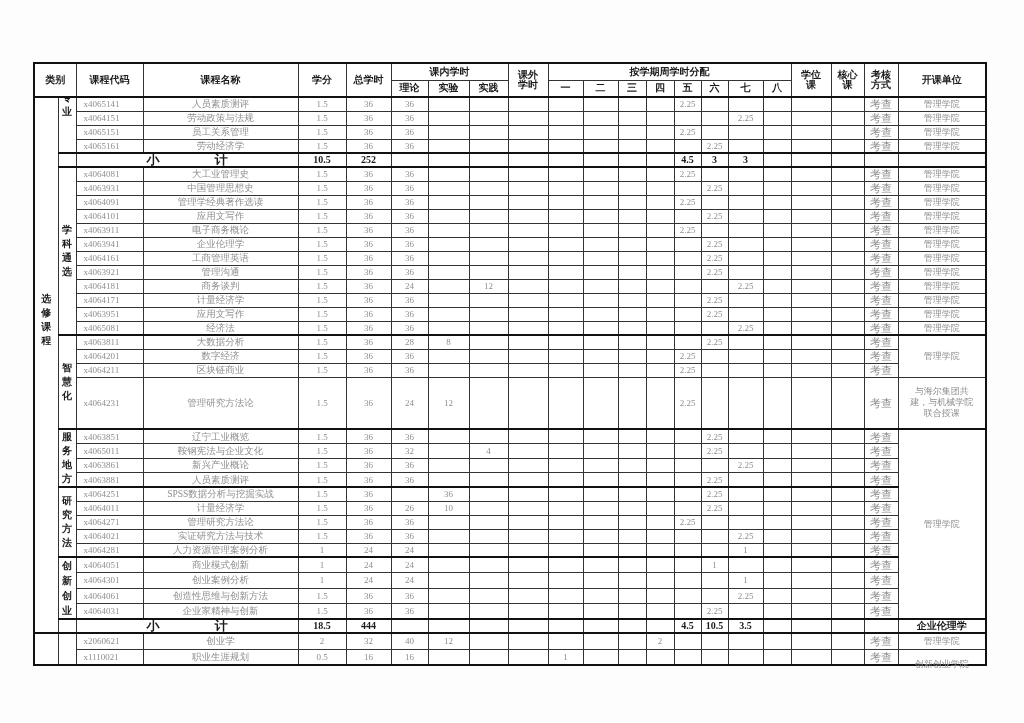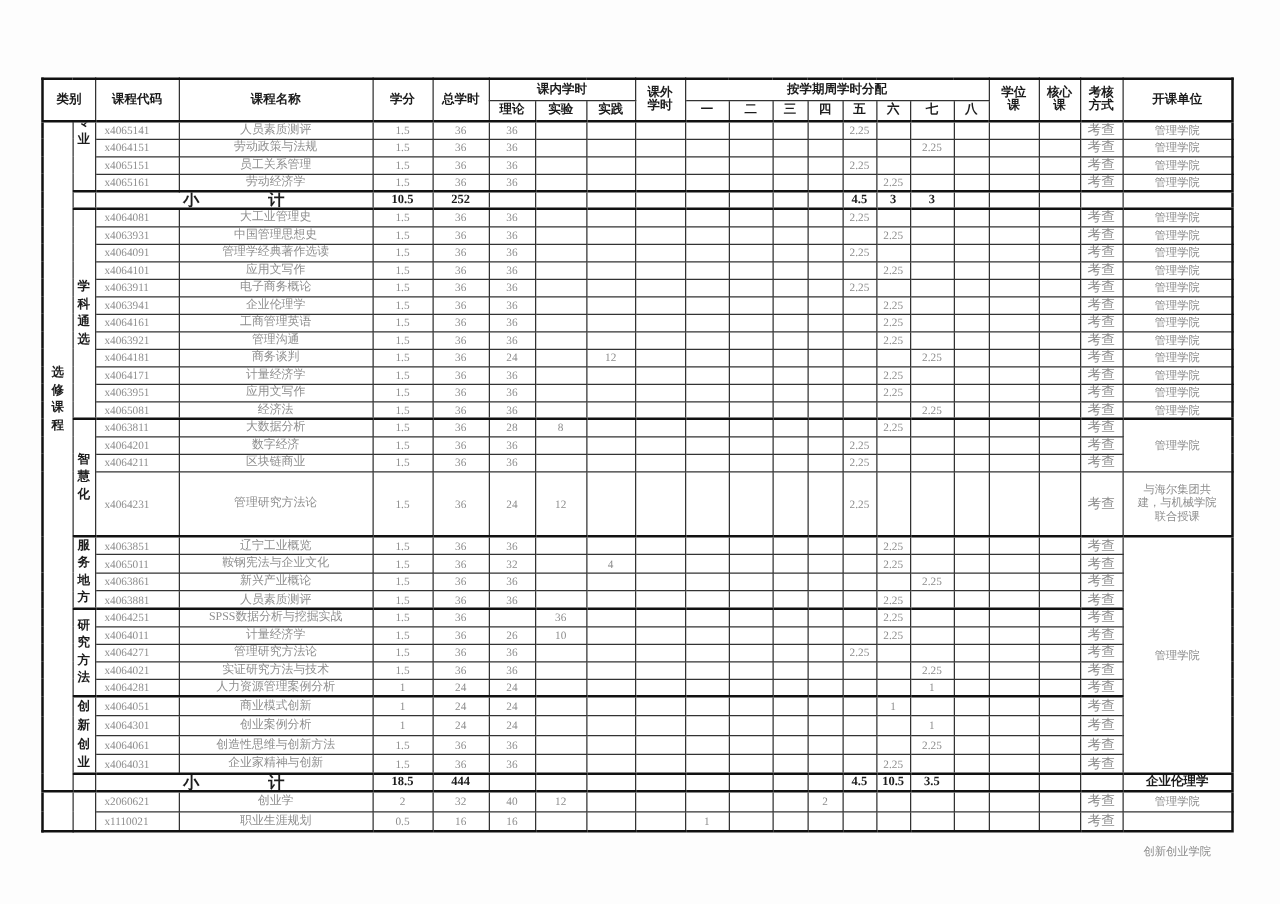--- a/index.html
+++ b/index.html
@@ -27,21 +27,21 @@
   td.unit{font-size:9px;line-height:10px;padding:0 3px;}
   td.unit.b{color:#1c1c1c;font-weight:bold;font-size:10px;}
   td.unit-multi{padding:0 9px;line-height:11px;}
   td.cat{color:#1c1c1c;font-weight:bold;font-size:10px;}
   .vtext{display:inline-block;line-height:14px;}
   td.clip-top{vertical-align:top;}
   td.clip-top .vtext{margin-top:-7px;}
   td.clip-bottom{vertical-align:top;}
   td.clip-bottom .vtext{line-height:15px;}
   td.shift-up .vtext{position:relative;top:-45px;}
-  .straddle-inner{position:relative;top:24px;line-height:10px;}
+  .straddle-inner{position:relative;top:7px;line-height:10px;}
   td.straddle{overflow:visible;}
 </style>
 </head>
 <body>
 
 <div id="page">
   <table class="cur">
     <colgroup>
       <col style="width:24px">
         <col style="width:18px">

